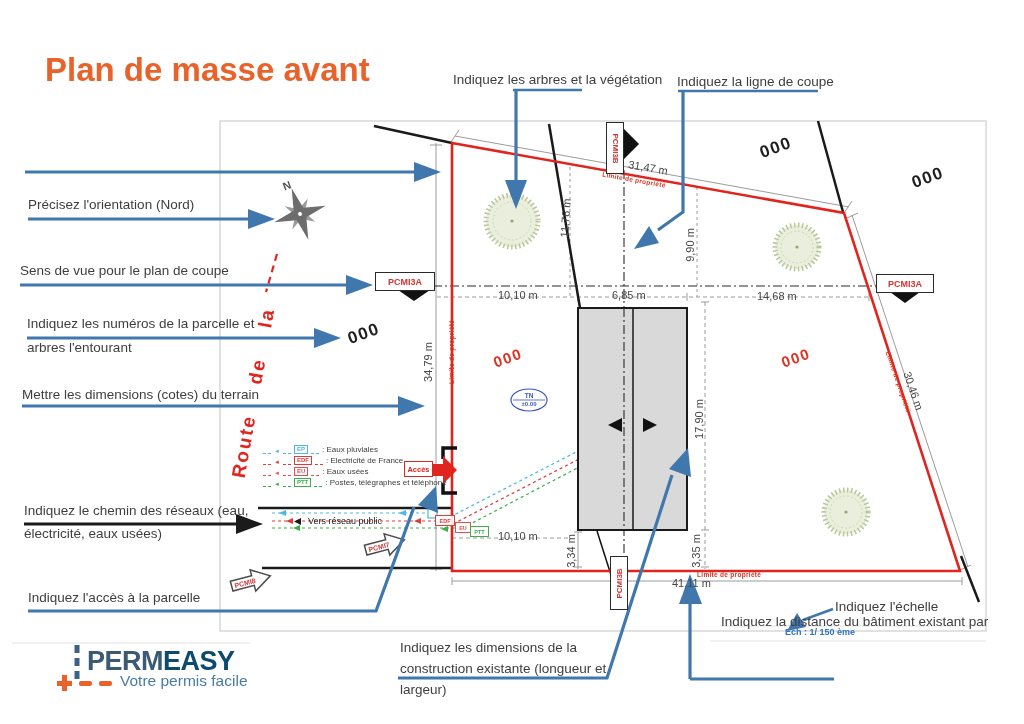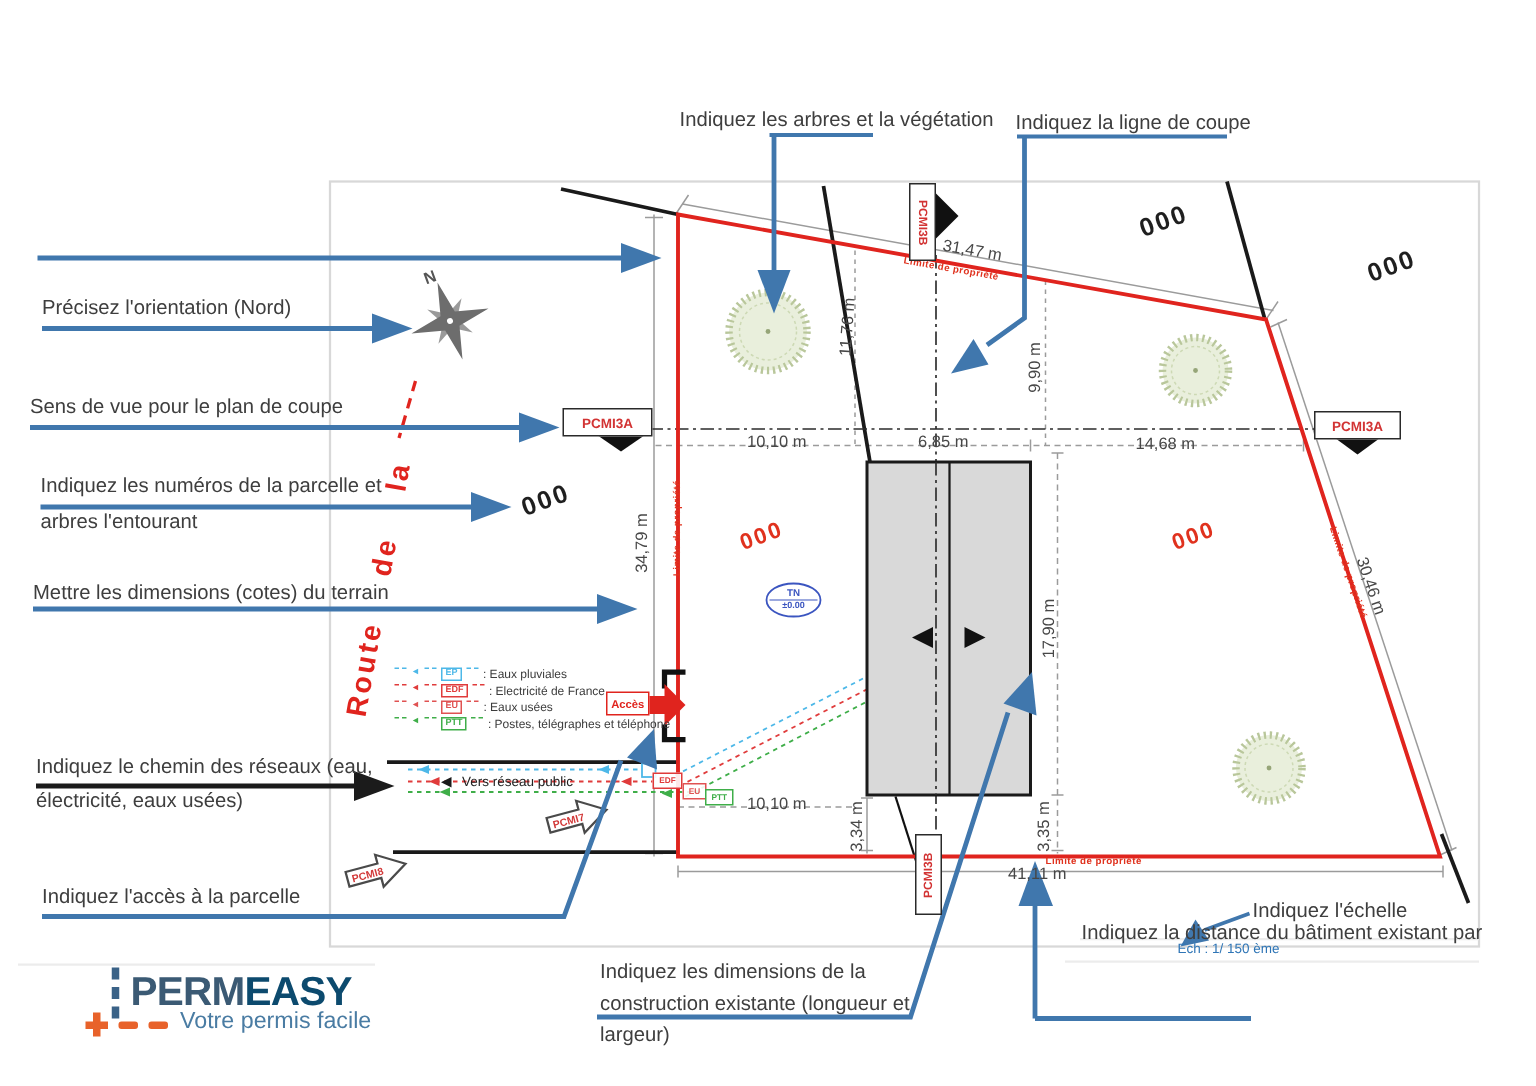--- a/index.html
+++ b/index.html
@@ -8,29 +8,29 @@
   svg{position:absolute;left:0;top:0;}
   .t{position:absolute;white-space:nowrap;line-height:1.2;}
   .ann{font-size:13.5px;color:#3e3e3e;}
   .dim{font-size:11px;color:#474747;}
   .lim{font-size:6.5px;color:#e0321e;font-weight:bold;letter-spacing:.3px;}
   .par{font-size:17px;font-weight:bold;color:#1f1f1f;letter-spacing:1.5px;}
   .parred{color:#e0321e;font-size:15px;}
   .mbox{position:absolute;background:#fff;border:1.6px solid #2a2a2a;display:flex;
         align-items:center;justify-content:center;color:#d23333;font-weight:bold;font-size:9px;}
   .vtxt{color:#d23333;font-weight:bold;font-size:8px;}
-  .leg{position:absolute;display:flex;align-items:flex-start;gap:3px;}
+  .leg{position:absolute;display:flex;align-items:flex-end;gap:3px;}
   .leg .ld{width:8px;height:0;border-top:1.2px dashed currentColor;}
   .leg .la{font-size:6px;line-height:6px;}
   .leg .lb{border:1px solid currentColor;font-size:6px;font-weight:bold;padding:0 2px;line-height:7px;background:#fff;}
   .leg .lt{font-size:8px;color:#3c3c3c;}
   .rb{position:absolute;background:rgba(255,255,255,.9);display:flex;align-items:center;
       justify-content:center;font-weight:bold;font-size:5.5px;}
   .title{font-size:33px;font-weight:bold;color:#e8622a;}
-  .scale{font-size:9px;font-weight:normal;color:#2e75b6;padding-left:48px;}
+  .scale{font-size:9px;font-weight:bold;color:#2e75b6;padding-left:48px;}
   .tn{font-size:6.5px;font-weight:bold;color:#3b55c0;text-align:center;}
 </style>
 </head>
 <body>
 
 <div id="canvas">
 
   <svg width="1024" height="724" viewBox="0 0 1024 724">
 
     <rect x="220" y="121" width="766" height="510" fill="#ffffff" stroke="#d8d8d8" stroke-width="1.5"></rect>
@@ -194,20 +194,21 @@
       <line x1="690" y1="679" x2="690" y2="601"></line>
       <polygon points="679,604 702,604 690,574" stroke="none"></polygon>
     </g>
 
     <g stroke="#1b1b1b" stroke-width="3.2" fill="#1b1b1b">
       <line x1="24" y1="524" x2="236" y2="524"></line>
       <polygon points="236,514 236,534 263,524" stroke="none"></polygon>
     </g>
   </svg>
 
+  <div class="t title" style="left:45px;top:50px">Plan de masse avant</div>
 
   <div class="t ann" style="left:28px;top:197px">Précisez l'orientation (Nord)</div>
   <div class="t ann" style="left:20px;top:263px">Sens de vue pour le plan de coupe</div>
   <div class="t ann" style="left:27px;top:316px">Indiquez les numéros de la parcelle et</div>
   <div class="t ann" style="left:27px;top:340px">arbres l'entourant</div>
   <div class="t ann" style="left:22px;top:387px">Mettre les dimensions (cotes) du terrain</div>
   <div class="t ann" style="left:24px;top:503px">Indiquez le chemin des réseaux (eau,</div>
   <div class="t ann" style="left:24px;top:526px">électricité, eaux usées)</div>
   <div class="t ann" style="left:28px;top:590px">Indiquez l'accès à la parcelle</div>
 

